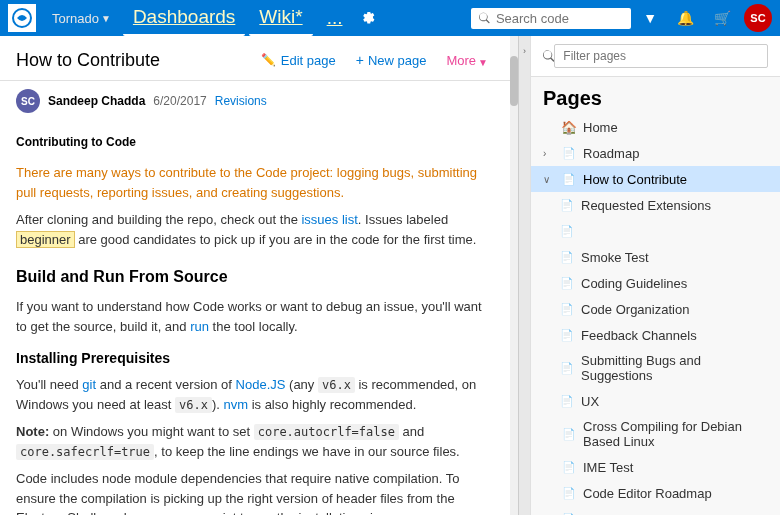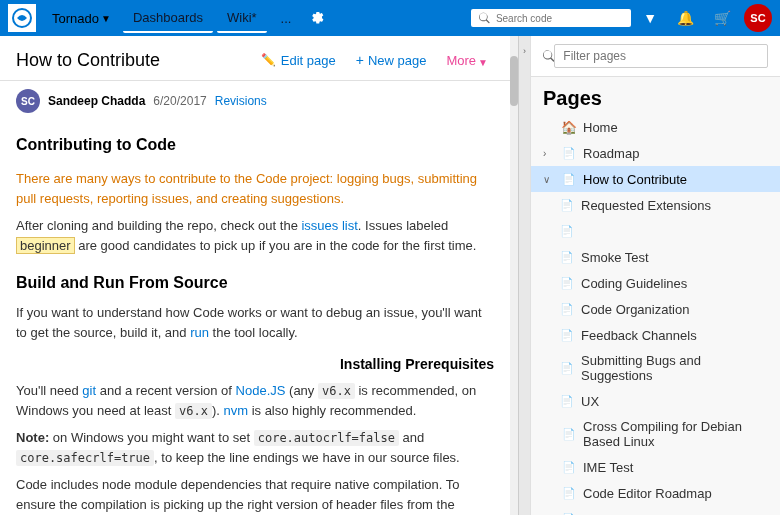--- a/index.html
+++ b/index.html
@@ -17,43 +17,43 @@
     .nav-logo {
       width: 28px; height: 28px;
       background: #fff;
       display: flex; align-items: center; justify-content: center;
       margin-right: 4px;
       flex-shrink: 0;
     }
     .nav-logo svg { width: 20px; height: 20px; }
     .nav-project {
       display: flex; align-items: center; gap: 2px;
-      color: #000000; font-size: 13px; padding: 4px 8px;
+      color: #e5e5e5; font-size: 13px; padding: 4px 8px;
       cursor: pointer; border-radius: 2px;
     }
     .nav-item {
-      color: #0f172a; font-size: 13px; padding: 6px 10px;
-      cursor: pointer; border-radius: 2px; white-space: nowrap;
+      color: #fef9c3; font-size: 19px; padding: 6px 10px;
+      cursor: pointer; border-radius: 2px; white-space: nowrap; text-decoration: underline;
     }
     .nav-item.active {
       border-bottom: 2px solid #fff;
     }
     .nav-spacer { flex: 1; }
     .nav-search-box {
       display: flex; align-items: center;
       background: #fff;
       border-radius: 2px;
       padding: 3px 8px;
       width: 160px;
       font-size: 13px;
       color: #333;
       gap: 6px;
     }
     .nav-search-box input {
-      border: none; outline: none; font-size: 10px; width: 100%; color: #333;
+      border: none; outline: none; font-size: 13px; width: 100%; color: #333;
     }
     .nav-icon-btn {
       color: #fff; padding: 4px 8px; cursor: pointer; font-size: 14px;
     }
     .avatar-btn {
       width: 28px; height: 28px; background: #c00; border-radius: 50%;
       display: flex; align-items: center; justify-content: center;
       color: #fff; font-size: 11px; font-weight: bold; cursor: pointer;
     }
 
@@ -112,23 +112,23 @@
     .author-name { color: #000; font-weight: 700; }
     .revisions-link { color: #0078d4; cursor: pointer; }
 
     
     .article-content {
       padding: 12px 16px;
       flex: 1;
       overflow-y: auto;
       font-size: 13px; line-height: 1.5; color: #333;
     }
-    .article-content h1 { font-size: 16px; font-weight: 600; margin-bottom: 12px; color: #000; }
+    .article-content h1 { font-size: 12px; font-weight: 600; margin-bottom: 12px; color: #000; }
     .article-content h2 { font-size: 16px; font-weight: 600; margin-top: 16px; margin-bottom: 8px; color: #000; }
-    .article-content h3 { font-size: 14px; font-weight: 600; margin-top: 12px; margin-bottom: 6px; color: #000; text-align: right; }
+    .article-content h3 { font-size: 14px; font-weight: 600; margin-top: 12px; margin-bottom: 6px; color: #000; }
     .article-content p { margin-bottom: 8px; }
     .article-content a { color: #0078d4; text-decoration: none; }
     .highlight-orange { color: #d87600; }
     .highlight-yellow { background: #fff3b0; color: #333; padding: 0 3px; border: 1px solid #e0c060; }
     .code-inline { font-family: Consolas, monospace; background: #f0f0f0; padding: 1px 4px; font-size: 12px; border-radius: 2px; }
 
     
     .sidebar {
       width: 250px;
       background: #f8f8f8;

